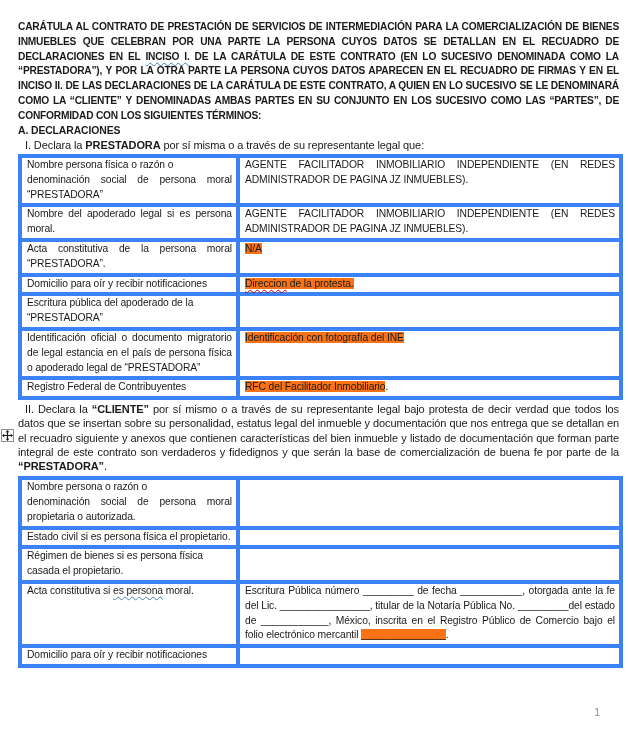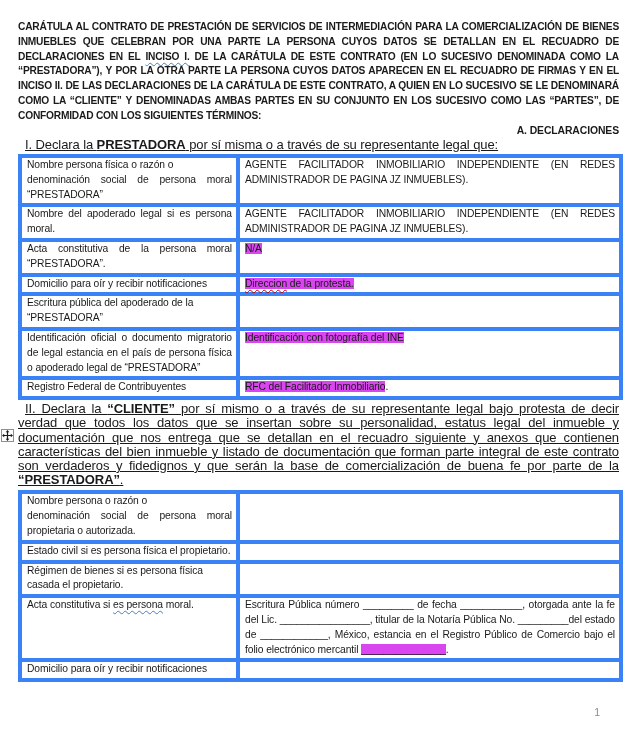--- a/index.html
+++ b/index.html
@@ -2,48 +2,48 @@
 <html><head>
 <meta charset="utf-8">
 <style>
   html,body{margin:0;padding:0;}
   body{
     width:628px;height:729px;background:#ffffff;
     font-family:"Liberation Sans","DejaVu Sans",sans-serif;
     color:#1a1a1a;position:relative;overflow:hidden;
   }
   .doc{padding:20px 9px 0 18px;}
-  p{margin:0;text-align:right;}
+  p{margin:0;}
   .title{
     font-weight:bold;font-size:10.2px;line-height:14.8px;
     text-align:justify;letter-spacing:-0.2px;
   }
   .heading{font-weight:bold;font-size:10.4px;line-height:14.2px;letter-spacing:-0.1px;}
   .clause{
-    font-size:13px;line-height:14.2px;text-align:justify;
-    text-indent:7px;letter-spacing:-0.1px;text-decoration:underline;
+    font-size:11px;line-height:14.2px;text-align:justify;
+    text-indent:7px;letter-spacing:-0.1px;
   }
   .clause2{margin-top:2px;}
   table.tbl{
     border-collapse:collapse;table-layout:fixed;width:601px;
     margin-top:2px;border-bottom:2px solid #333;
   }
   table.tbl2{margin-top:3px;}
   .tbl td{
     border:4px solid #3b82f6;vertical-align:top;
     font-size:10.3px;line-height:14.8px;letter-spacing:-0.1px;
     padding:0 4px 1px 5px;
   }
   col.c1{width:218px;}
   col.c2{width:383px;}
   td.lbl{text-align:justify;white-space:pre-line;}
   td.val{text-align:justify;}
   
   .b{font-weight:bold;}
-  .hl{background:#d946ef;margin-top:15px;}
+  .hl{background:#f97316;margin-top:15px;}
   .sq-red{
     text-decoration-line:underline;text-decoration-style:wavy;
     text-decoration-color:#c00000;text-decoration-thickness:1px;
     text-underline-offset:2px;
   }
   .sq-blue{
     text-decoration-line:underline;text-decoration-style:wavy;
     text-decoration-color:#4a7ebb;text-decoration-thickness:1px;
     text-underline-offset:2px;
   }
@@ -124,21 +124,21 @@
         <td class="lbl"><span>Estado civil si es persona física el propietario.</span></td>
         <td class="val"></td>
       </tr>
       <tr>
         <td class="lbl"><span>Régimen de bienes si es persona física
 casada el propietario.</span></td>
         <td class="val"></td>
       </tr>
       <tr>
         <td class="lbl"><span>Acta constitutiva si </span><span class="sq-blue">es persona</span><span> moral.</span></td>
-        <td class="val"><span>Escritura Pública número _________ de fecha ___________, otorgada ante la fe del Lic. ________________, titular de la Notaría Pública No. _________del estado de ____________, México, estancia en el Registro Público de Comercio bajo el folio electrónico mercantil </span><span class="hl">_______________</span><span>.</span></td>
+        <td class="val"><span>Escritura Pública número _________ de fecha ___________, otorgada ante la fe del Lic. ________________, titular de la Notaría Pública No. _________del estado de ____________, México, inscrita en el Registro Público de Comercio bajo el folio electrónico mercantil </span><span class="hl">_______________</span><span>.</span></td>
       </tr>
       <tr>
         <td class="lbl"><span>Domicilio para oír y recibir notificaciones</span></td>
         <td class="val"></td>
       </tr>
     </tbody>
   </table>
 
 </div>
 

